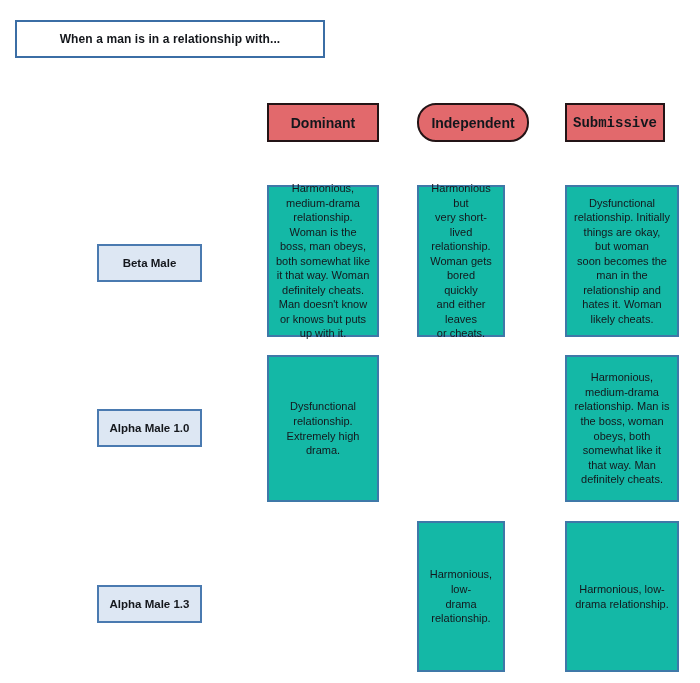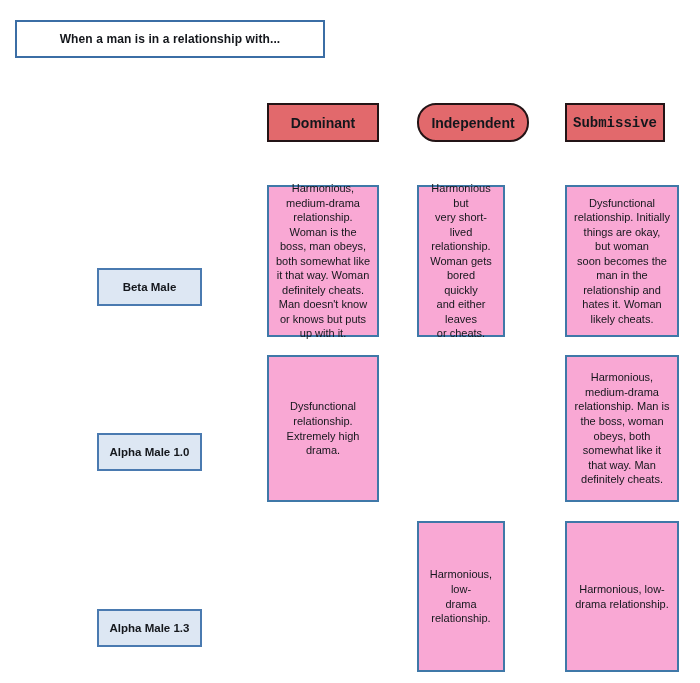--- a/index.html
+++ b/index.html
@@ -72,36 +72,35 @@
     position: absolute;
     left: 97px;
     width: 105px;
     height: 38px;
     background: #dde7f3;
     border: 2px solid #4a7ab0;
     box-sizing: border-box;
     display: flex;
     align-items: center;
     justify-content: center;
-    margin-top: 24px;
   }
   .row-label .row-label-text {
     font-size: 11.5px;
     font-weight: bold;
     color: #14171c;
     white-space: nowrap;
   }
   .row-label.r0 { top: 244px; }
   .row-label.r1 { top: 409px; }
   .row-label.r2 { top: 585px; }
 
   
   .cell {
     position: absolute;
-    background: #f9a8d4;
+    background: #14b8a6;
     border: 2px solid #3f78a8;
     box-sizing: border-box;
     display: flex;
     align-items: center;
     justify-content: center;
     padding: 4px 5px;
   }
   .cell .cell-text {
     font-size: 11px;
     line-height: 1.32;

